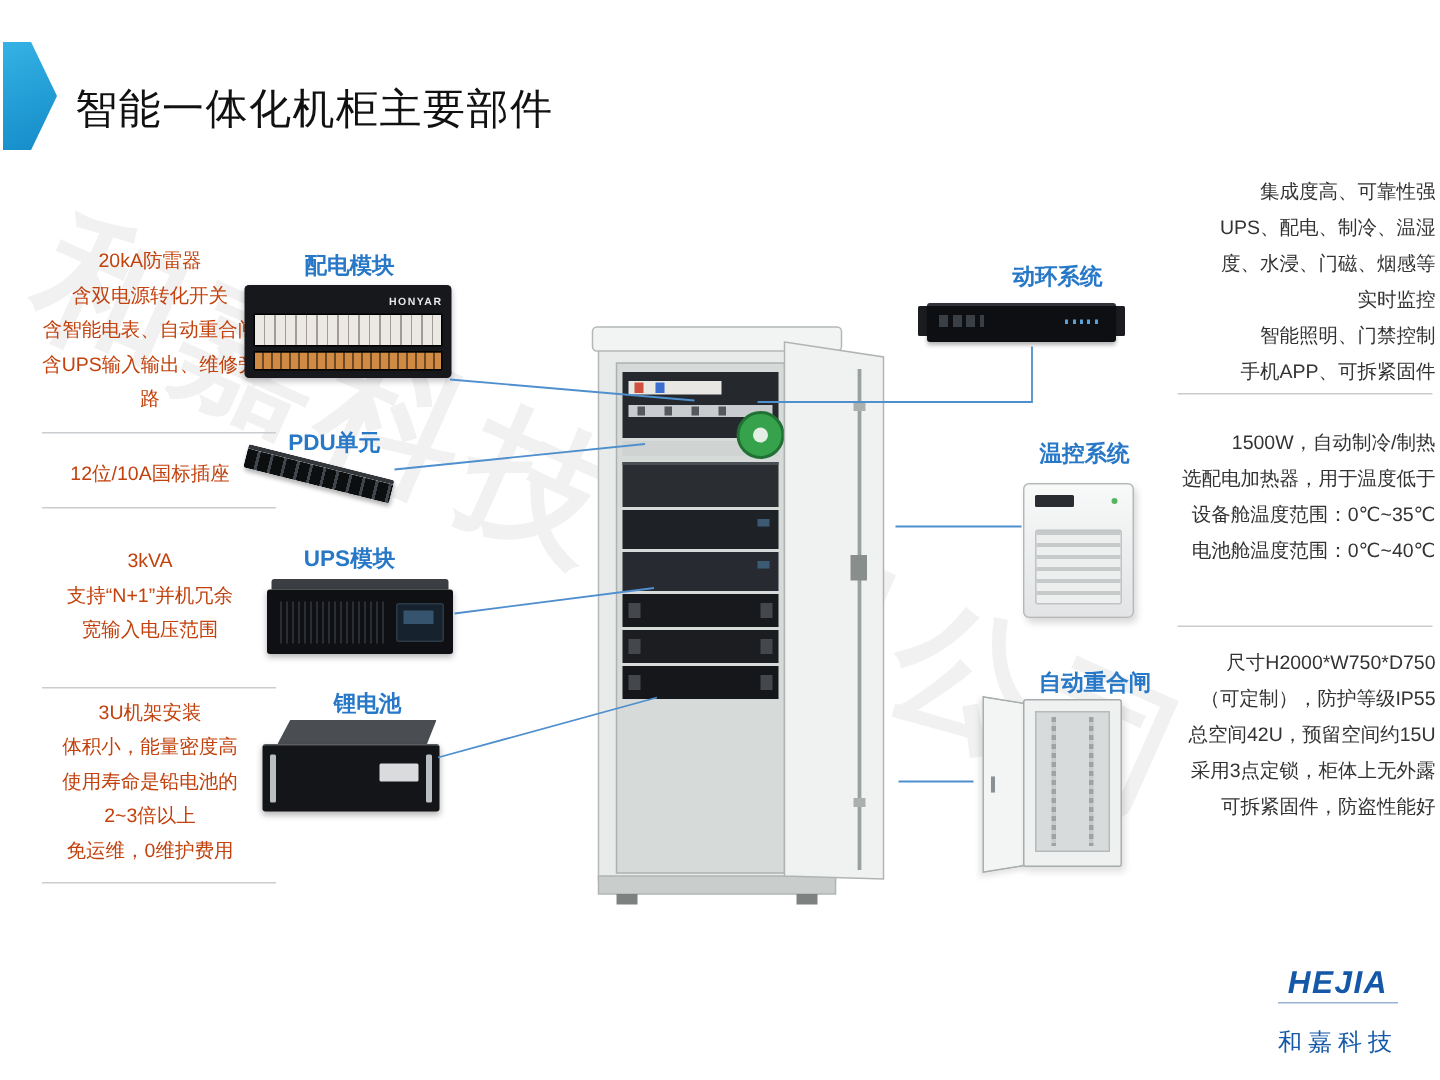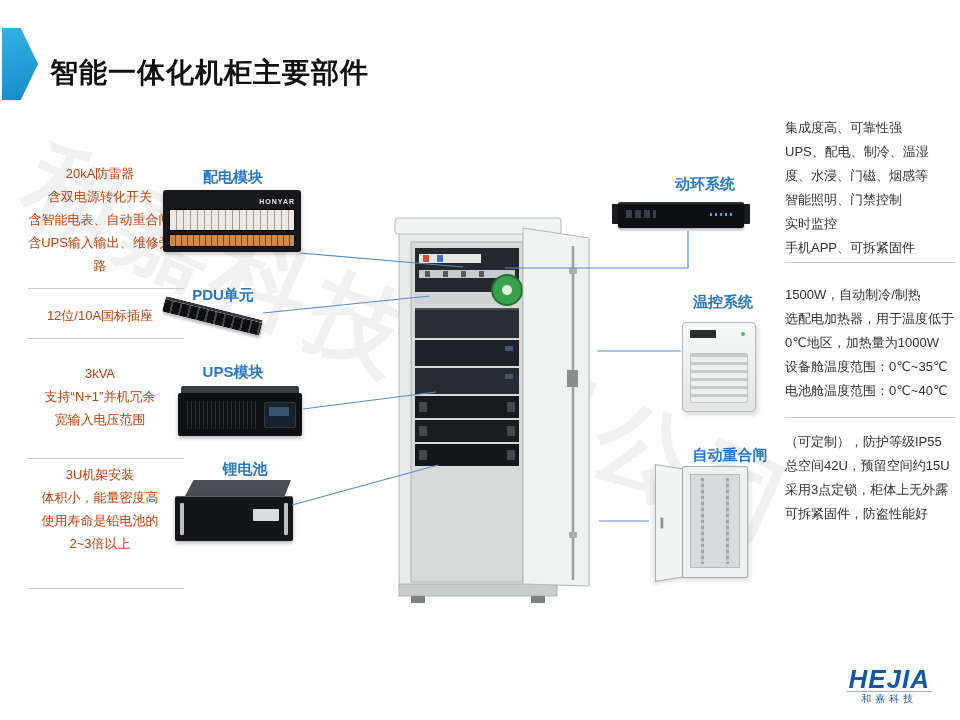--- a/index.html
+++ b/index.html
@@ -2,29 +2,29 @@
 <html><head>
 <meta charset="utf-8">
 <style>
   html,body{margin:0;padding:0;background:#ffffff;}
   .slide{position:relative;width:960px;height:720px;background:#fff;overflow:hidden;
          font-family:"Liberation Sans","DejaVu Sans",sans-serif;outline:1px solid #e8e8e8;}
   
   .chevron{position:absolute;left:2px;top:28px;width:36px;height:72px;
            background:linear-gradient(160deg,#35b2e5,#148bc8);
            clip-path:polygon(0 0,52% 0,100% 50%,52% 100%,0 100%);}
-  .title{position:absolute;left:50px;top:54px;font-size:28px;font-weight:bold;color:#111;
+  .title{position:absolute;left:50px;top:54px;font-size:28px;font-weight:normal;color:#111;
          letter-spacing:1px;margin:0;}
   
   .watermark{position:absolute;left:55px;top:120px;font-size:96px;letter-spacing:8px;
              color:rgba(60,60,60,0.07);white-space:nowrap;transform:rotate(24deg);
              transform-origin:0 0;z-index:0;pointer-events:none;font-weight:bold;}
   
   .note{position:absolute;font-size:13px;line-height:23px;color:#c2410c;width:150px;text-align:center;z-index:2;}
-  .rnote{position:absolute;font-size:13px;line-height:24px;color:#333;width:172px;text-align:left;z-index:2;}
+  .rnote{position:absolute;font-size:13px;line-height:24px;color:#333;width:172px;text-align:right;z-index:2;}
   .divider{position:absolute;height:0;border-top:1px solid #c9cdd0;z-index:2;}
   .clabel{position:absolute;width:110px;text-align:center;color:#2878C8;font-weight:bold;
           font-size:15px;z-index:3;}
   
   .connectors{position:absolute;left:0;top:0;z-index:6;pointer-events:none;}
   
   .img-dist{position:absolute;left:163px;top:190px;width:138px;height:62px;background:#17181c;
             border-radius:3px;padding:5px 6px;box-sizing:border-box;box-shadow:0 2px 4px rgba(0,0,0,.25);z-index:2;}
   .dist-top{height:13px;display:flex;justify-content:flex-end;align-items:center;}
   .dist-brand{color:#e8e8e8;font-size:7px;letter-spacing:1px;font-weight:bold;}
@@ -81,23 +81,23 @@
             border:1px solid #a8acae;border-radius:2px;box-shadow:2px 3px 5px rgba(0,0,0,.12);}
   .cab-inner{position:absolute;left:7px;right:7px;top:7px;bottom:9px;background:#d8dbdc;border:1px solid #b6babb;}
   .cab-rail{position:absolute;top:3px;bottom:3px;width:3px;
             background:repeating-linear-gradient(180deg,#9ea3a5 0 3px,#c6caca 3px 6px);}
   .cab-rail.l{left:10px}.cab-rail.r{right:10px}
 
   .main-cab{position:absolute;left:385px;top:212px;z-index:2;}
 
   
   .logo{position:absolute;right:28px;bottom:14px;text-align:center;z-index:3;}
-  .logo-en{font-style:italic;font-weight:bold;font-size:26px;color:#1558a8;letter-spacing:1px;
+  .logo-en{font-style:italic;font-weight:bold;font-size:21px;color:#1558a8;letter-spacing:1px;
            line-height:22px;border-bottom:1px solid #9ab4d6;padding:0 2px 1px;}
-  .logo-cn{font-size:10px;color:#1558a8;letter-spacing:4px;margin-top:0;}
+  .logo-cn{font-size:16px;color:#1558a8;letter-spacing:4px;margin-top:16px;}
 </style>
 </head>
 <body>
 
 <div class="slide">
 
   <div class="watermark">和嘉科技有限公司</div>
 
   <div class="chevron"></div>
   <h1 class="title">智能一体化机柜主要部件</h1>
@@ -120,20 +120,21 @@
     <div>支持“N+1”并机冗余</div>
     <div>宽输入电压范围</div>
   </div>
   <div class="divider" style="left:28px;top:458px;width:156px"></div>
 
   <div class="note" style="left:25px;top:463px">
     <div>3U机架安装</div>
     <div>体积小，能量密度高</div>
     <div>使用寿命是铅电池的</div>
     <div>2~3倍以上</div>
+    <div>免运维，0维护费用</div>
   </div>
   <div class="divider" style="left:28px;top:588px;width:156px"></div>
 
   <div class="clabel" style="left:178px;top:168px">配电模块</div>
   <div class="img-dist">
     <div class="dist-top">
       <span class="dist-brand">HONYAR</span>
     </div>
     <div class="dist-breakers"></div>
     <div class="dist-terminals"></div>
@@ -232,36 +233,36 @@
         <div class="cab-rail l"></div>
         <div class="cab-rail r"></div>
       </div>
     </div>
   </div>
 
   <div class="rnote" style="left:785px;top:116px">
     <div>集成度高、可靠性强</div>
     <div>UPS、配电、制冷、温湿</div>
     <div>度、水浸、门磁、烟感等</div>
+    <div>实时监控</div>
     <div>智能照明、门禁控制</div>
-    <div>实时监控</div>
     <div>手机APP、可拆紧固件</div>
   </div>
   <div class="divider" style="left:785px;top:262px;width:170px"></div>
 
   <div class="rnote" style="left:785px;top:283px">
     <div>1500W，自动制冷/制热</div>
     <div>选配电加热器，用于温度低于</div>
-    <div>0℃地区，加热量为1000W</div>
     <div>设备舱温度范围：0℃~35℃</div>
     <div>电池舱温度范围：0℃~40℃</div>
   </div>
   <div class="divider" style="left:785px;top:417px;width:170px"></div>
 
   <div class="rnote" style="left:785px;top:430px">
+    <div>尺寸H2000*W750*D750</div>
     <div>（可定制），防护等级IP55</div>
     <div>总空间42U，预留空间约15U</div>
     <div>采用3点定锁，柜体上无外露</div>
     <div>可拆紧固件，防盗性能好</div>
   </div>
 
   <svg class="connectors" width="960" height="720">
     <g stroke="#4F8FCE" stroke-width="1.2" fill="none">
       <line x1="300" y1="253" x2="463" y2="267"></line>
       <line x1="263" y1="313" x2="430" y2="296"></line>

